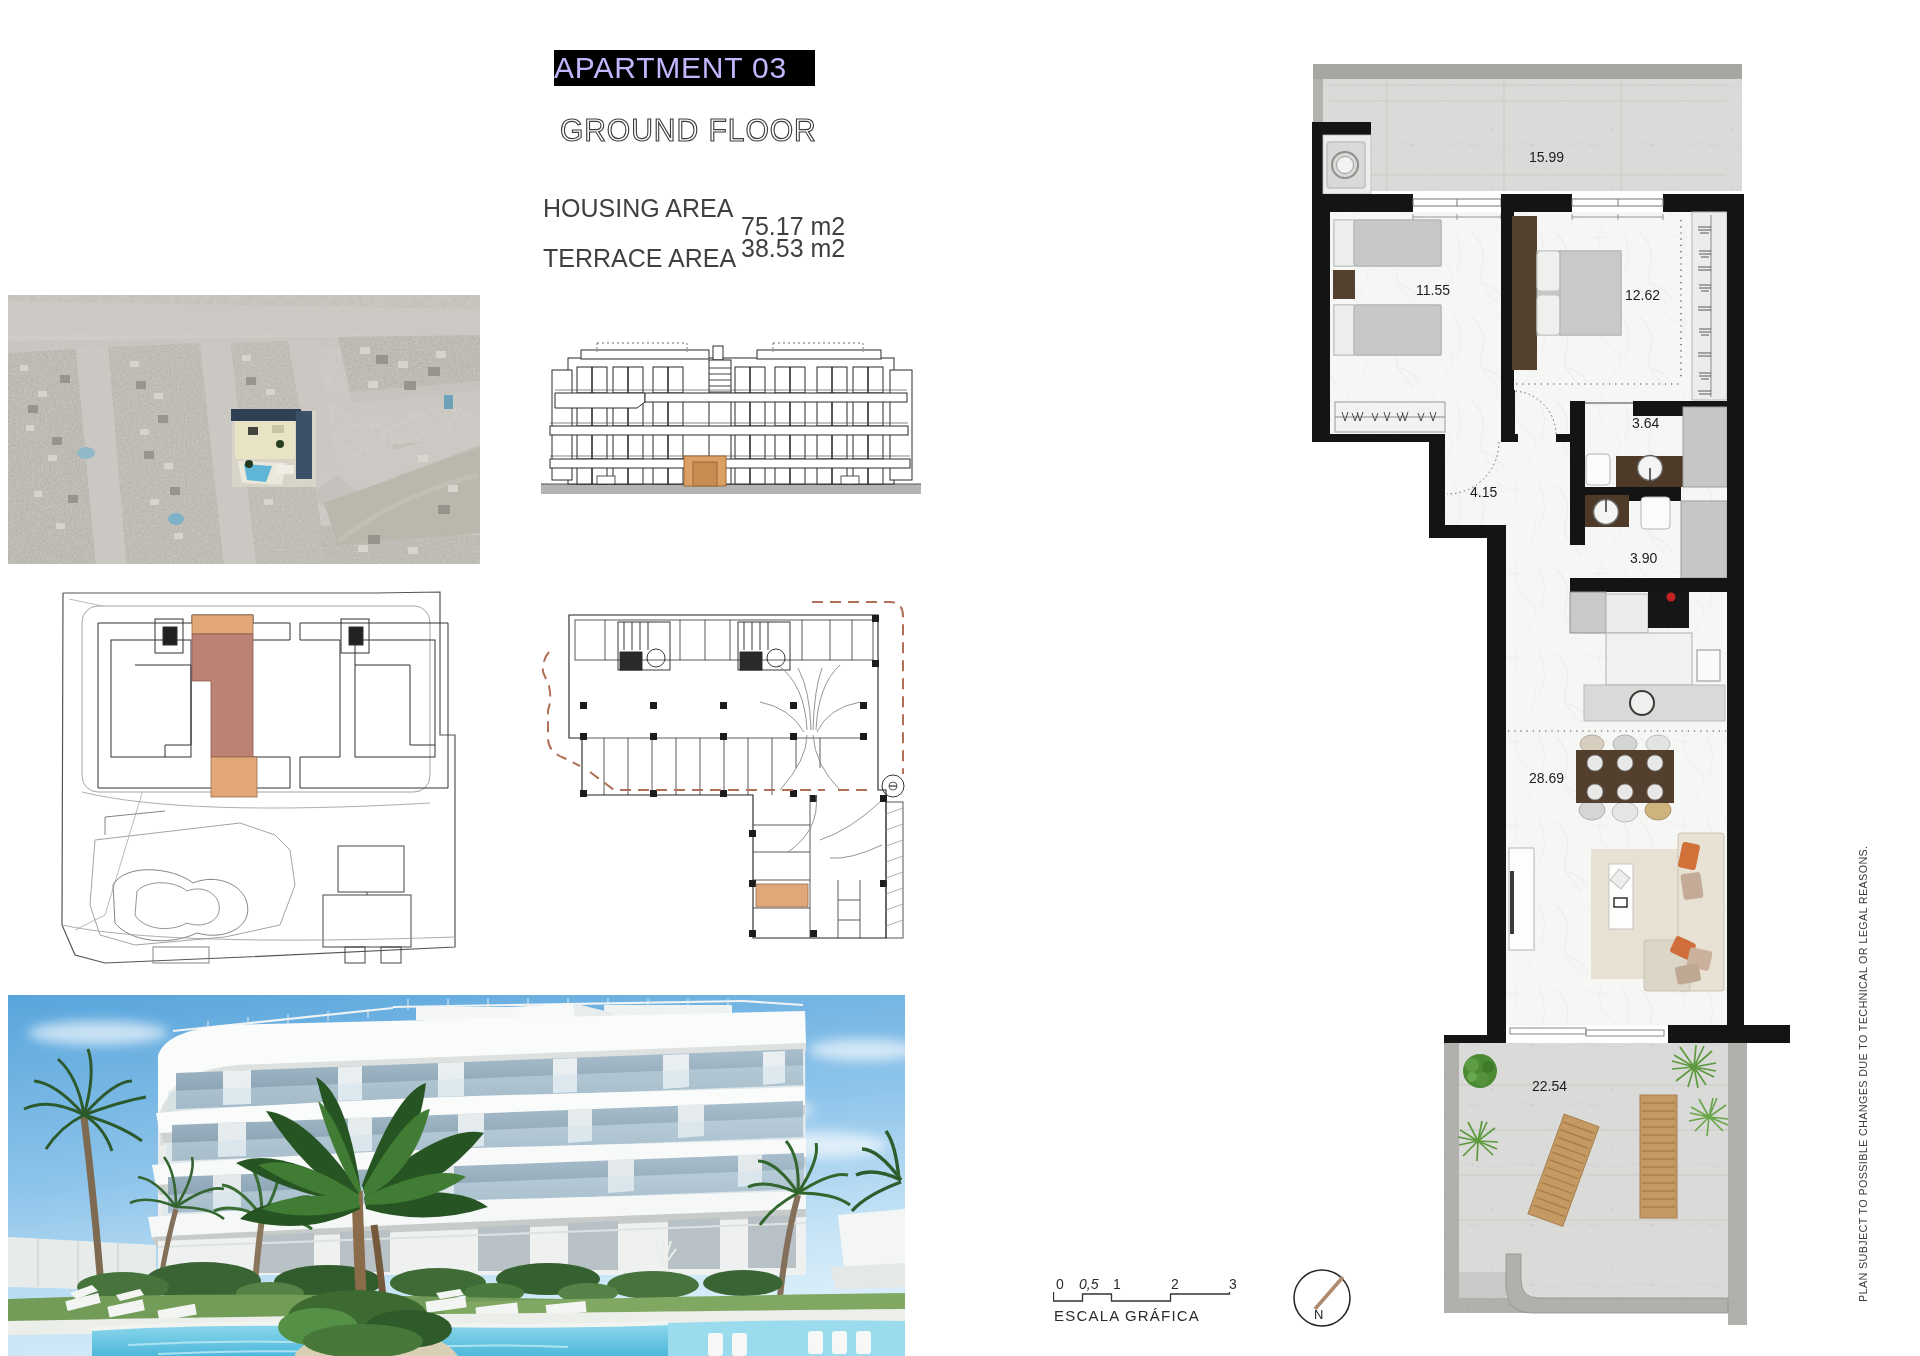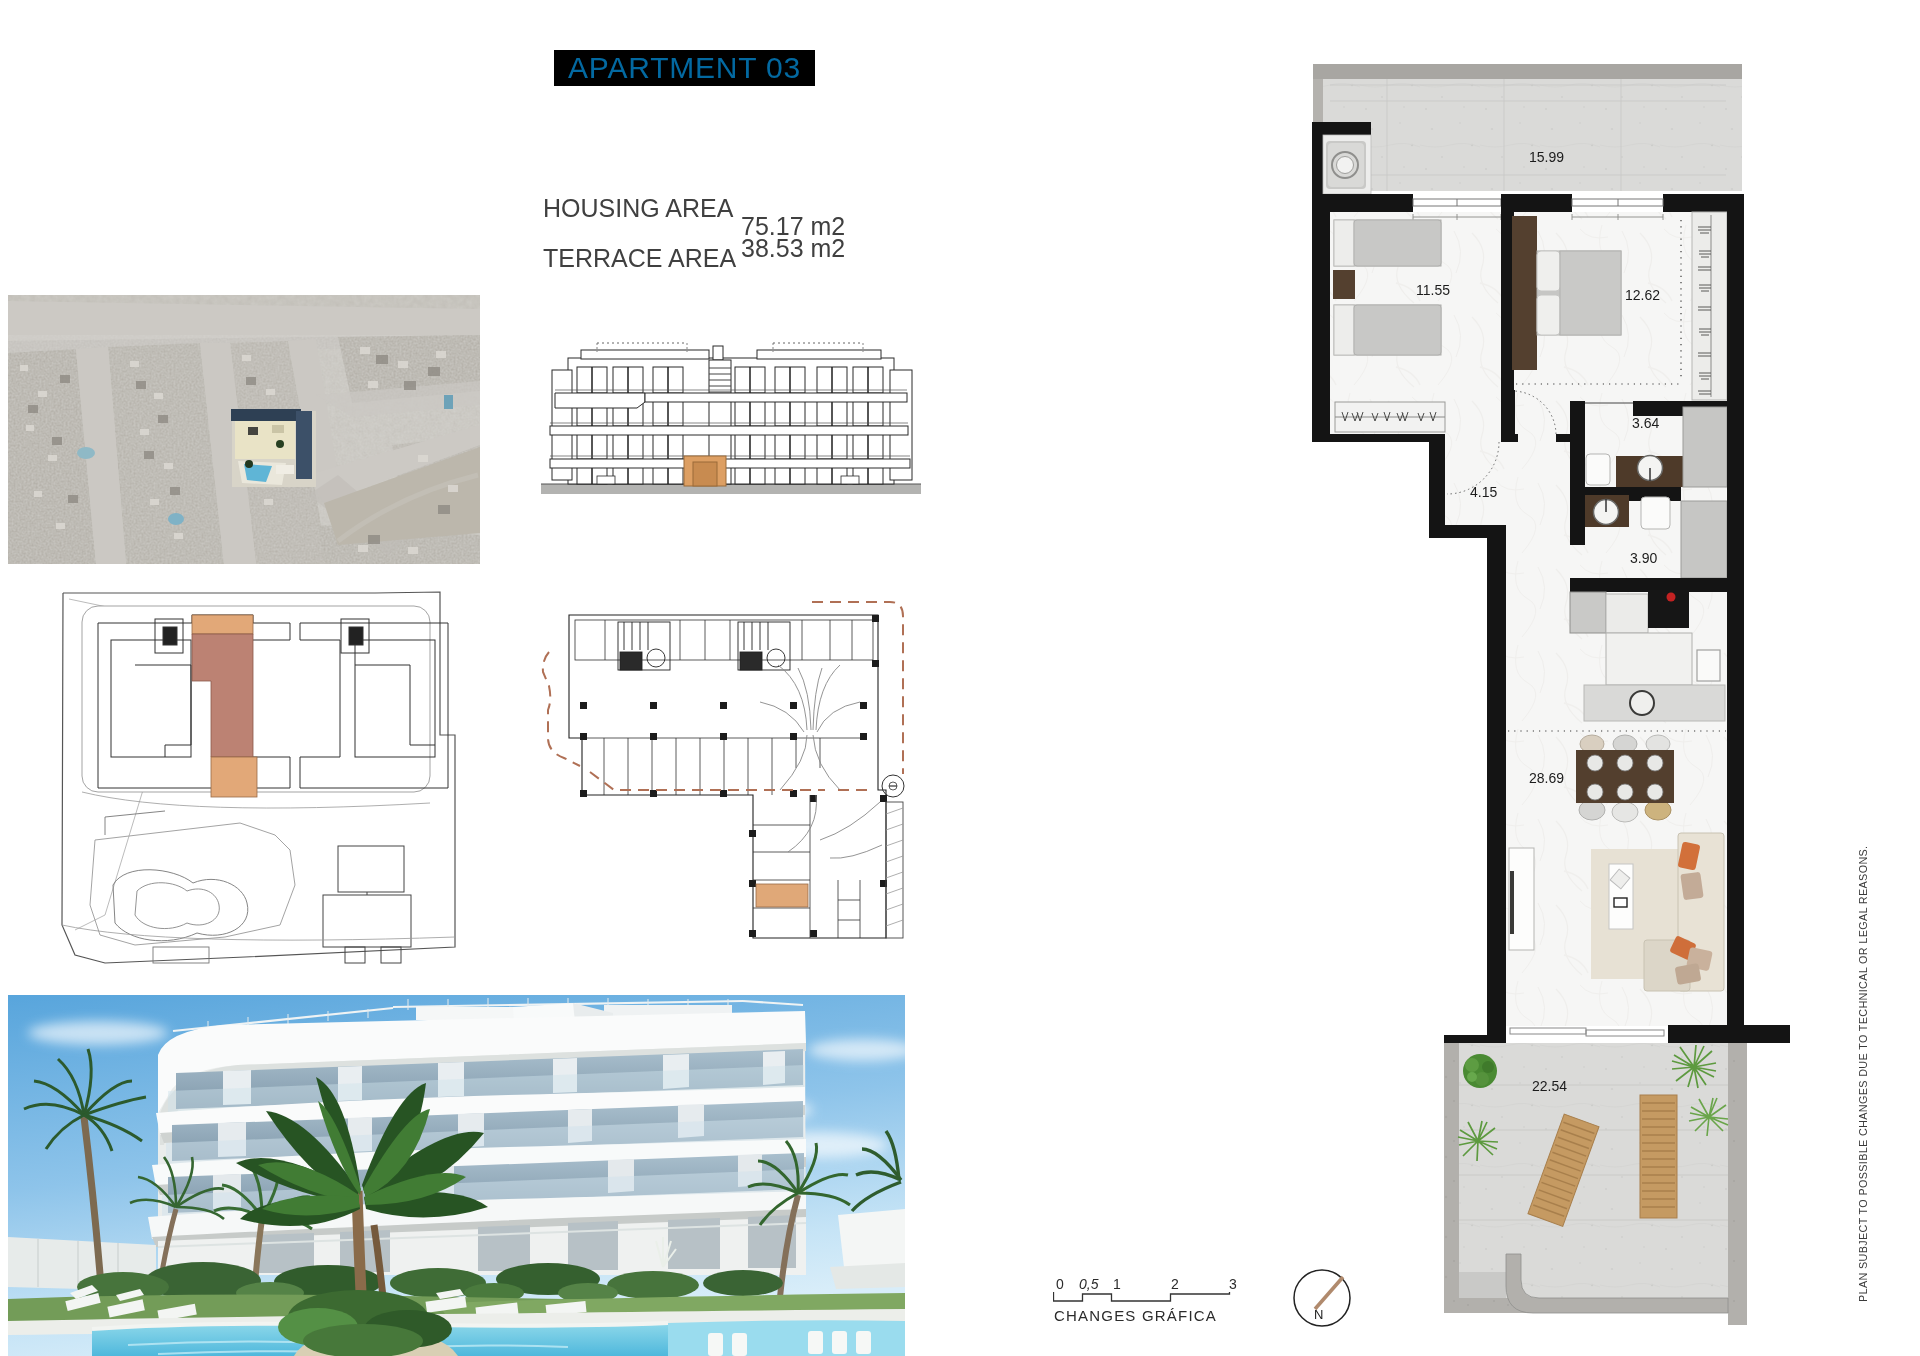--- a/index.html
+++ b/index.html
@@ -1,33 +1,36 @@
 <!DOCTYPE html>
 <html><head>
 <meta charset="utf-8">
 <style>
 html,body{margin:0;padding:0;background:#fff;}
 #page{position:relative;width:1920px;height:1356px;background:#ffffff;overflow:hidden;
   font-family:"Liberation Sans", sans-serif;}
 .abs{position:absolute;}
-#apt-box{left:554px;top:50px;width:261px;height:36px;background:#000;color:#0369a1;
-  font-size:30px;line-height:36px;padding-left:14px;letter-spacing:0.8px;box-sizing:border-box;}
+#apt-box{left:554px;top:50px;width:261px;height:36px;background:#000;color:#c4b5fd;
+  font-size:30px;line-height:36px;letter-spacing:0.8px;box-sizing:border-box;}
 #gfloor{left:558px;top:108px;}
 .areat{font-size:25px;color:#404040;letter-spacing:0px;}
 #vtext{left:1857px;top:1302px;font-size:10.8px;color:#3a3a3a;letter-spacing:0.35px;white-space:nowrap;
   transform:rotate(-90deg);transform-origin:0 0;}
 #escala{left:1054px;top:1307px;font-size:15px;color:#2b2b2b;letter-spacing:1.2px;}
 .snum{position:absolute;top:1276px;font-size:14px;color:#2b2b2b;}
 </style>
 </head>
 <body>
 <div id="page">
 
 <div class="abs" id="apt-box">APARTMENT 03</div>
 
+<div class="abs" id="gfloor"><svg width="300" height="44" viewBox="0 0 300 44">
+<text x="2" y="33" font-family="Liberation Sans, sans-serif" font-size="32" letter-spacing="1" fill="none" stroke="#3d3d3d" stroke-width="1.2" transform="scale(0.94 1)">GROUND FLOOR</text>
+      </svg></div>
 
 <div class="abs areat" style="left:543px;top:194px;">HOUSING AREA</div>
 <div class="abs areat" style="left:741px;top:212px;">75.17 m2</div>
 
 <div class="abs areat" style="left:543px;top:244px;">TERRACE AREA</div>
 <div class="abs areat" style="left:741px;top:234px;">38.53 m2</div>
 
 <div class="abs" id="aerial" style="left:8px;top:295px;">
 <svg width="472" height="269" viewBox="0 0 472 269">
 <defs>
@@ -1023,21 +1026,21 @@
 <div class="abs snum" style="left:1056px;">0</div>
 <div class="abs snum" style="left:1079px;font-style:italic;">0,5</div>
 <div class="abs snum" style="left:1113px;">1</div>
 <div class="abs snum" style="left:1171px;">2</div>
 <div class="abs snum" style="left:1229px;">3</div>
 <div class="abs" style="left:1053px;top:1290px;">
 <svg width="185" height="14" viewBox="0 0 185 14">
 <path d="M0.5 2 L0.5 11 L29.5 11 L29.5 4 L58.5 4 L58.5 11 L117.5 11 L117.5 4 L176.5 4 L176.5 2" fill="none" stroke="#333" stroke-width="1.3"></path>
 </svg></div>
 
-<div class="abs" id="escala">CHANGES GRÁFICA</div>
+<div class="abs" id="escala">ESCALA GRÁFICA</div>
 
 <div class="abs" style="left:1292px;top:1268px;">
 <svg width="64" height="64" viewBox="0 0 64 64">
 <circle cx="30" cy="30" r="28" fill="none" stroke="#222" stroke-width="1.5"></circle>
 <line x1="23" y1="41" x2="51" y2="9" stroke="#b08a6d" stroke-width="3.5"></line>
 <text x="22" y="51" font-size="13" fill="#222">N</text>
 </svg></div>
 
 <div class="abs" id="vtext">PLAN SUBJECT TO POSSIBLE CHANGES DUE TO TECHNICAL OR LEGAL REASONS.</div>
 

